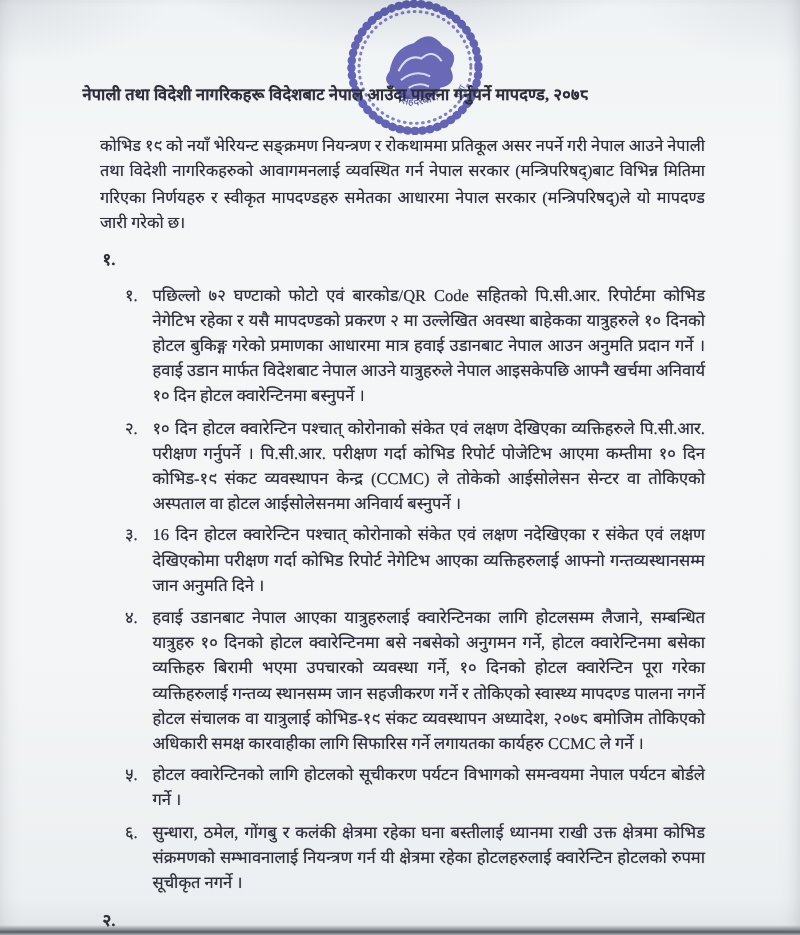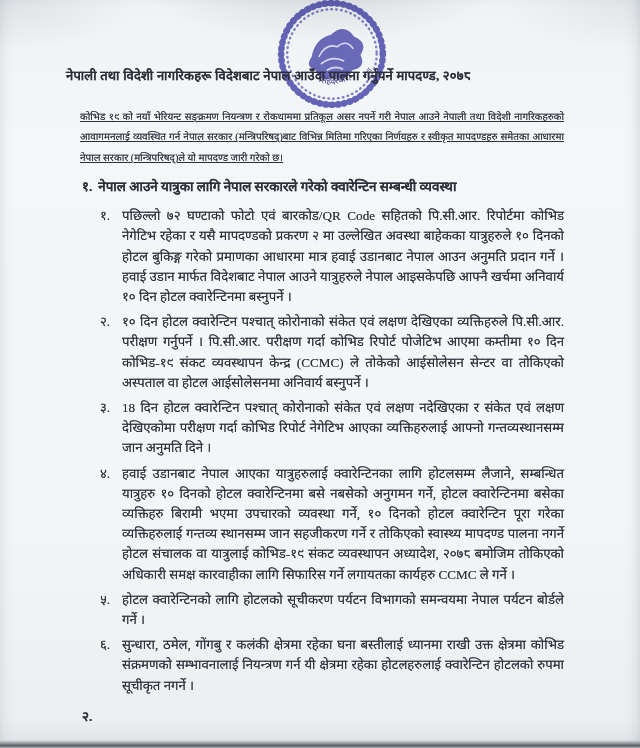--- a/index.html
+++ b/index.html
@@ -33,23 +33,22 @@
   h1.title{
     position:relative;z-index:1;
     font-size:13px;line-height:19px;font-weight:bold;
     margin:0 0 22px -14px;
     width:512px;
     text-align:left;white-space:nowrap;
     letter-spacing:.2px;
   }
   p.intro{
     margin:0 0 9px 0;
-    font-size:10px;line-height:20.4px;
+    font-size:13px;line-height:20.4px;
     text-align:justify;
-    text-decoration:underline;
   }
   .section-heading{
     display:flex;gap:6px;
     font-weight:bold;font-size:13.4px;line-height:20px;
     margin:9px 0 9px 2px;
   }
   .items{margin-left:20px;}
   .item{
     display:flex;
     margin:0 0 5px 0;
@@ -90,35 +89,34 @@
       </text>
     </svg>
   </div>
 
   <h1 class="title">नेपाली तथा विदेशी नागरिकहरू विदेशबाट नेपाल आउँदा पालना गर्नुपर्ने मापदण्ड, २०७८</h1>
 
   <p class="intro">कोभिड १९ को नयाँ भेरियन्ट सङ्क्रमण नियन्त्रण र रोकथाममा प्रतिकूल असर नपर्ने गरी नेपाल आउने नेपाली तथा विदेशी नागरिकहरुको आवागमनलाई व्यवस्थित गर्न नेपाल सरकार (मन्त्रिपरिषद्)बाट विभिन्न मितिमा गरिएका निर्णयहरु र स्वीकृत मापदण्डहरु समेतका आधारमा नेपाल सरकार (मन्त्रिपरिषद्)ले यो मापदण्ड जारी गरेको छ।</p>
 
   <div class="section-heading">
     <span>१.</span>
-    <span>नेपाल आउने यात्रुका लागि नेपाल सरकारले गरेको क्वारेन्टिन सम्बन्धी व्यवस्था</span>
   </div>
 
   <div class="items">
     <div class="item">
       <span class="num">१.</span>
       <span class="txt">पछिल्लो ७२ घण्टाको फोटो एवं बारकोड/QR Code सहितको पि.सी.आर. रिपोर्टमा कोभिड नेगेटिभ रहेका र यसै मापदण्डको प्रकरण २ मा उल्लेखित अवस्था बाहेकका यात्रुहरुले १० दिनको होटल बुकिङ्ग गरेको प्रमाणका आधारमा मात्र हवाई उडानबाट नेपाल आउन अनुमति प्रदान गर्ने । हवाई उडान मार्फत विदेशबाट नेपाल आउने यात्रुहरुले नेपाल आइसकेपछि आफ्नै खर्चमा अनिवार्य १० दिन होटल क्वारेन्टिनमा बस्नुपर्ने ।</span>
     </div>
     <div class="item">
       <span class="num">२.</span>
       <span class="txt">१० दिन होटल क्वारेन्टिन पश्चात् कोरोनाको संकेत एवं लक्षण देखिएका व्यक्तिहरुले पि.सी.आर. परीक्षण गर्नुपर्ने । पि.सी.आर. परीक्षण गर्दा कोभिड रिपोर्ट पोजेटिभ आएमा कम्तीमा १० दिन कोभिड-१९ संकट व्यवस्थापन केन्द्र (CCMC) ले तोकेको आईसोलेसन सेन्टर वा तोकिएको अस्पताल वा होटल आईसोलेसनमा अनिवार्य बस्नुपर्ने ।</span>
     </div>
     <div class="item">
       <span class="num">३.</span>
-      <span class="txt">18 दिन होटल क्वारेन्टिन पश्चात् कोरोनाको संकेत एवं लक्षण नदेखिएका र संकेत एवं लक्षण देखिएकोमा परीक्षण गर्दा कोभिड रिपोर्ट नेगेटिभ आएका व्यक्तिहरुलाई आफ्नो गन्तव्यस्थानसम्म जान अनुमति दिने ।</span>
+      <span class="txt">16 दिन होटल क्वारेन्टिन पश्चात् कोरोनाको संकेत एवं लक्षण नदेखिएका र संकेत एवं लक्षण देखिएकोमा परीक्षण गर्दा कोभिड रिपोर्ट नेगेटिभ आएका व्यक्तिहरुलाई आफ्नो गन्तव्यस्थानसम्म जान अनुमति दिने ।</span>
     </div>
     <div class="item">
       <span class="num">४.</span>
       <span class="txt">हवाई उडानबाट नेपाल आएका यात्रुहरुलाई क्वारेन्टिनका लागि होटलसम्म लैजाने, सम्बन्धित यात्रुहरु १० दिनको होटल क्वारेन्टिनमा बसे नबसेको अनुगमन गर्ने, होटल क्वारेन्टिनमा बसेका व्यक्तिहरु बिरामी भएमा उपचारको व्यवस्था गर्ने, १० दिनको होटल क्वारेन्टिन पूरा गरेका व्यक्तिहरुलाई गन्तव्य स्थानसम्म जान सहजीकरण गर्ने र तोकिएको स्वास्थ्य मापदण्ड पालना नगर्ने होटल संचालक वा यात्रुलाई कोभिड-१९ संकट व्यवस्थापन अध्यादेश, २०७८ बमोजिम तोकिएको अधिकारी समक्ष कारवाहीका लागि सिफारिस गर्ने लगायतका कार्यहरु CCMC ले गर्ने ।</span>
     </div>
     <div class="item">
       <span class="num">५.</span>
       <span class="txt">होटल क्वारेन्टिनको लागि होटलको सूचीकरण पर्यटन विभागको समन्वयमा नेपाल पर्यटन बोर्डले गर्ने ।</span>
     </div>
     <div class="item">

